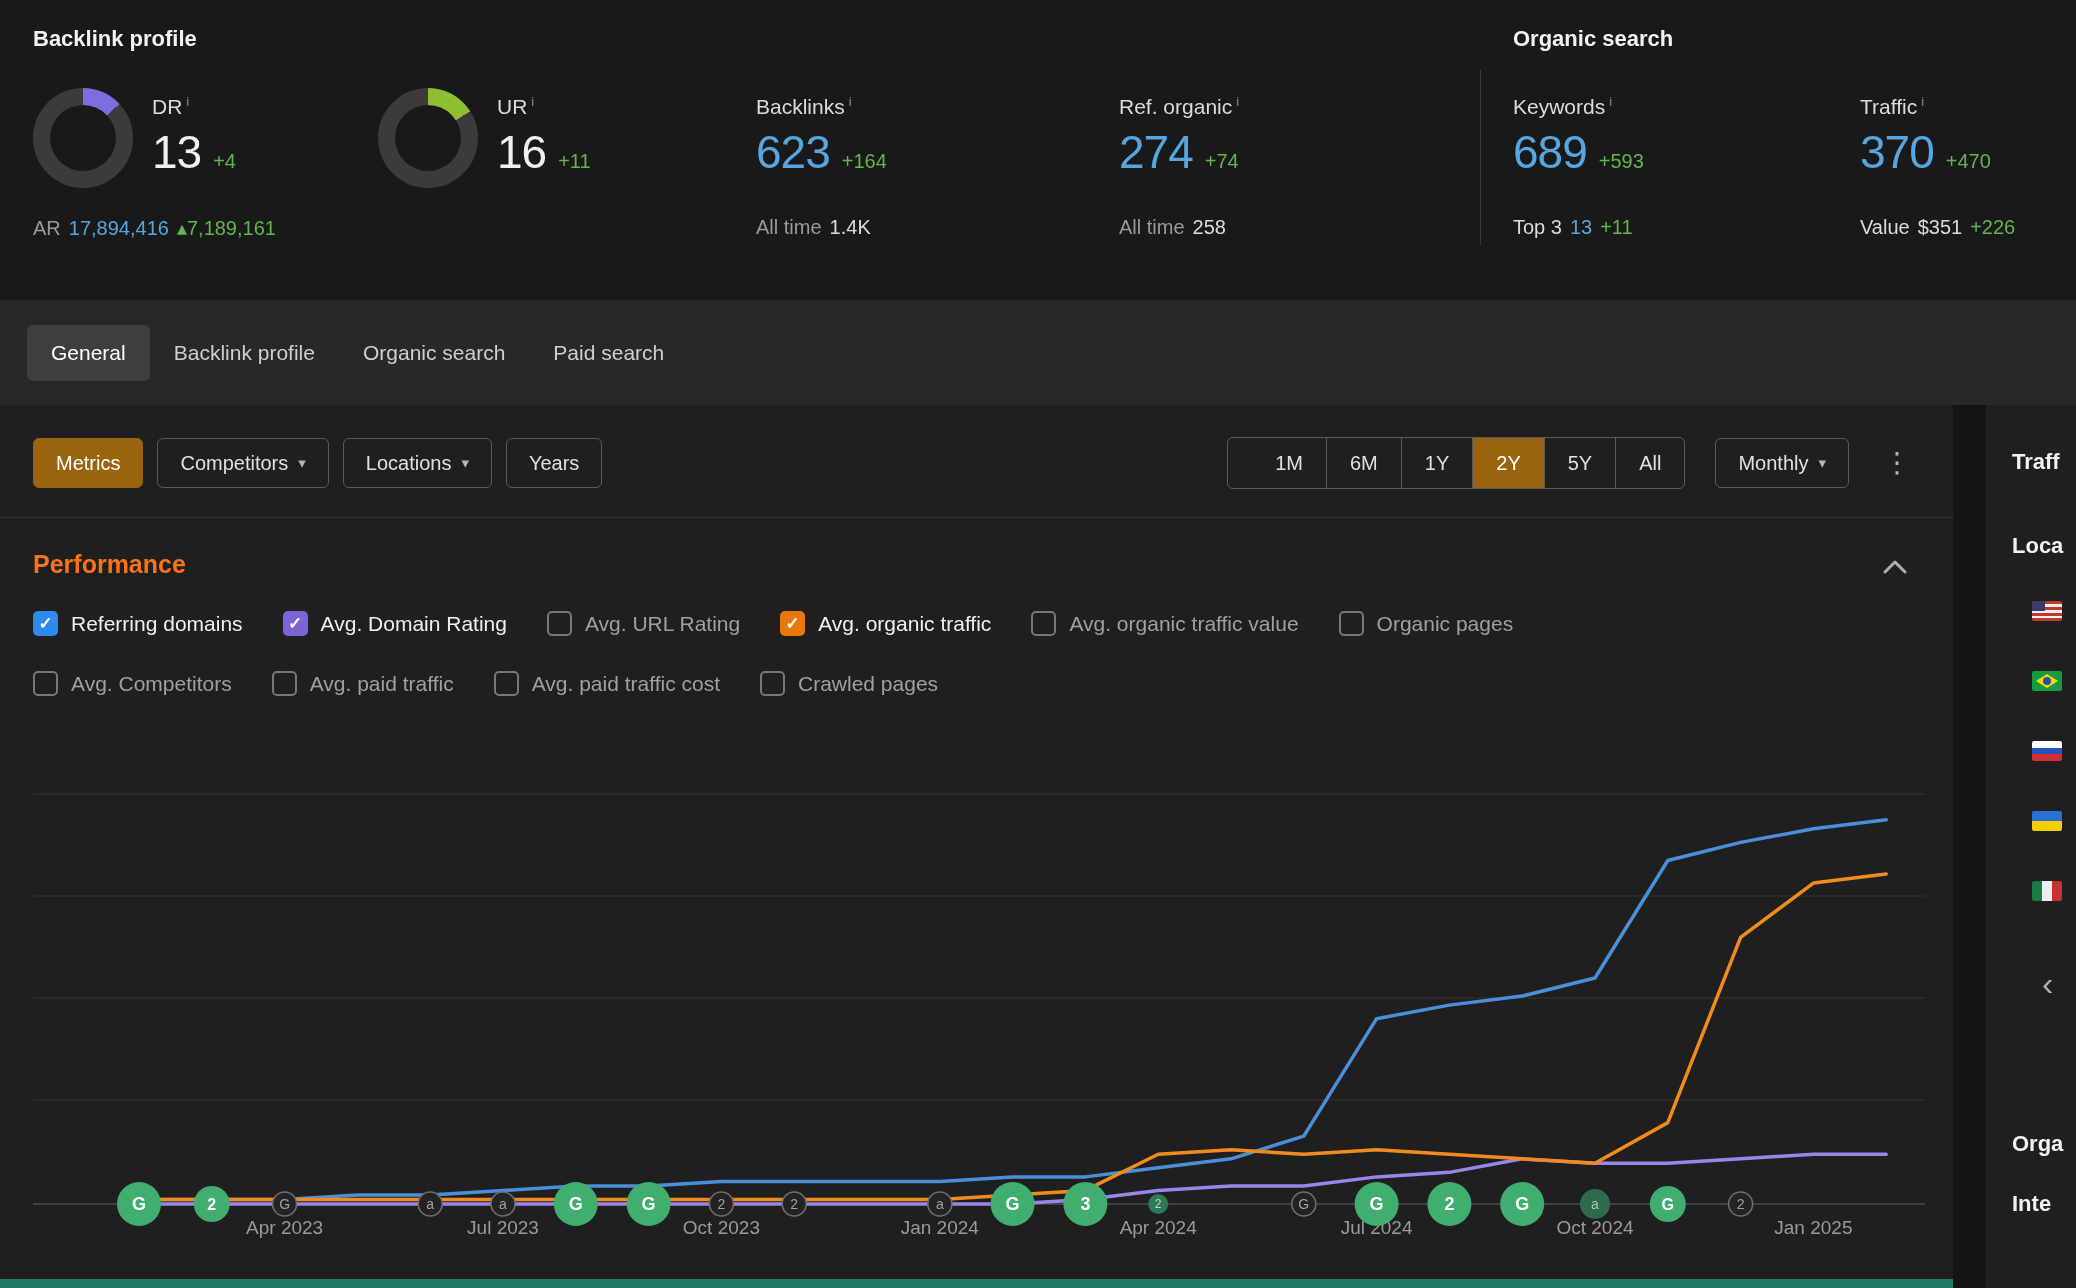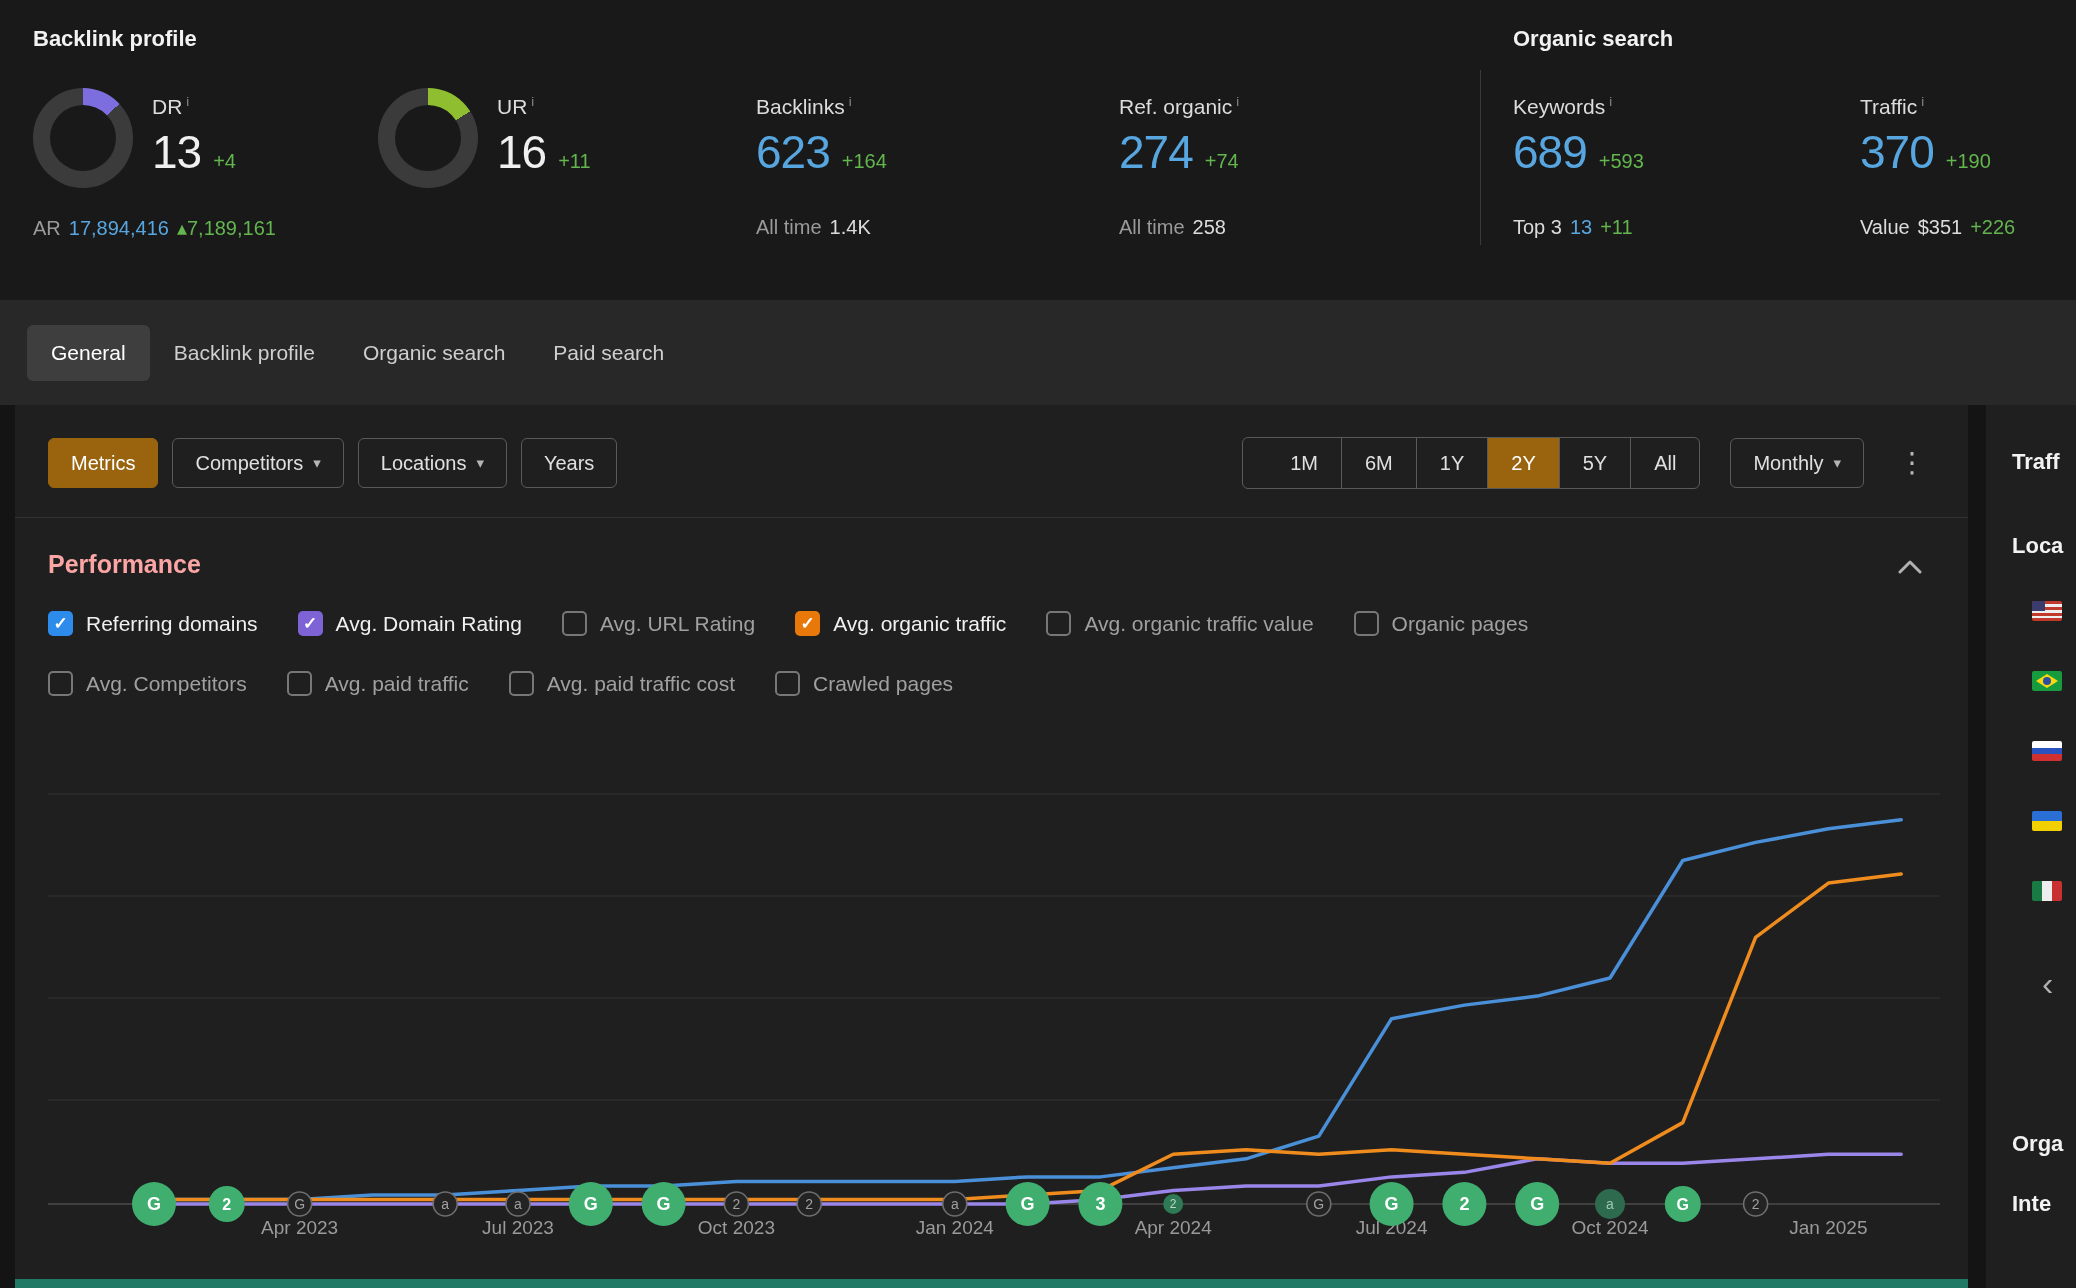--- a/index.html
+++ b/index.html
@@ -23,35 +23,35 @@
   .subrow .green{color:#63b54e;margin-left:8px;}
   .vdiv{position:absolute;width:1px;background:#3a3a3a;}
 
   
   .tabbar{position:absolute;left:0;top:300px;width:2076px;height:105px;background:#282828;display:flex;align-items:center;}
   .tabs{display:flex;gap:0;padding-left:27px;}
   .tab{font-size:21px;color:#cfcfcf;padding:0 24px;height:56px;display:flex;align-items:center;border-radius:6px;cursor:pointer;}
   .tab.active{background:#3e3e3e;color:#ffffff;}
 
   
-  .panel{position:absolute;left:15px;top:405px;width:1953px;height:883px;background:#1f1f1f;overflow:hidden;}
+  .panel{position:absolute;left:0;top:405px;width:1953px;height:883px;background:#1f1f1f;overflow:hidden;}
   .toolbar{position:absolute;left:33px;right:36px;top:32px;display:flex;align-items:center;}
   .btn{height:50px;padding:0 22px;border:1px solid #5a5a5a;border-radius:6px;background:transparent;color:#e0e0e0;font-size:20px;font-family:inherit;display:flex;align-items:center;gap:10px;cursor:pointer;white-space:nowrap;}
   .btn.active{background:var(--accent);border-color:var(--accent);color:#fff;}
   .lgroup{display:flex;gap:14px;}
   .spacer{flex:1;}
   .seg-wrap{display:flex;border:1px solid #5a5a5a;border-radius:6px;overflow:hidden;padding-left:24px;}
   .seg{height:50px;padding:0 23px;background:transparent;border:none;border-left:1px solid #5a5a5a;color:#e0e0e0;font-size:20px;font-family:inherit;cursor:pointer;}
   .seg:first-child{border-left:none;}
   .seg.active{background:var(--accent);color:#fff;}
   .caret{font-size:15px;color:#b5b5b5;}
   .kebab{background:none;border:none;color:#b8b8b8;font-size:28px;margin-left:28px;cursor:pointer;line-height:1;}
   .hdiv{position:absolute;left:0;right:0;top:112px;height:1px;background:#323232;}
 
-  .perf-head{position:absolute;left:33px;top:145px;font-size:25px;font-weight:700;color:#fca5a5;}
+  .perf-head{position:absolute;left:33px;top:145px;font-size:25px;font-weight:700;color:#f97316;}
   .collapse-btn{position:absolute;right:42px;top:150px;background:none;border:none;cursor:pointer;padding:4px;}
 
   .check-row{position:absolute;left:33px;display:flex;gap:40px;align-items:center;}
   .check-row.r1{top:206px;}
   .check-row.r2{top:266px;}
   .check-item{display:flex;align-items:center;gap:13px;cursor:pointer;white-space:nowrap;}
   .cb{width:25px;height:25px;border-radius:5px;border:2px solid #777;box-sizing:border-box;display:flex;align-items:center;justify-content:center;font-size:17px;font-weight:700;color:#fff;}
   .cb.on{border:none;}
   .cb-label{font-size:21px;color:#f0f0f0;}
   .cb-label.muted{color:#a0a0a0;}
@@ -137,21 +137,21 @@
         </div>
     </div>
     <div class="subrow" style="left:1513px;top:216px">
       <span class="white" style="margin-left:0">Top 3</span><span class="blue">13</span><span class="green">+11</span>
     </div>
 
     <div class="metric" style="left:1860px;top:94px">
       <div class="m-label"><span>Traffic</span><span class="info">i</span></div>
       <div class="m-value">
           <span class="big blue">370</span>
-          <span class="delta">+190</span>
+          <span class="delta">+470</span>
         </div>
     </div>
     <div class="subrow" style="left:1860px;top:216px">
       <span class="white" style="margin-left:0">Value</span><span class="white">$351</span><span class="green">+226</span>
     </div>
   </header>
 
   <nav class="tabbar">
     <div class="tabs" id="tabs">
         <div class="tab active">General</div>

